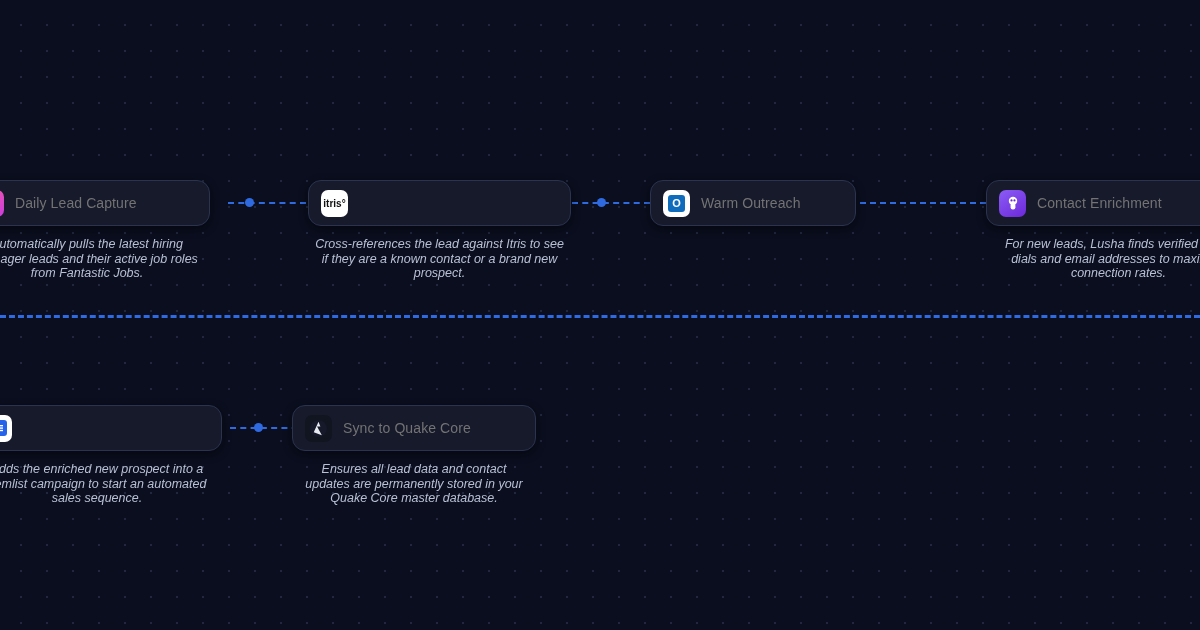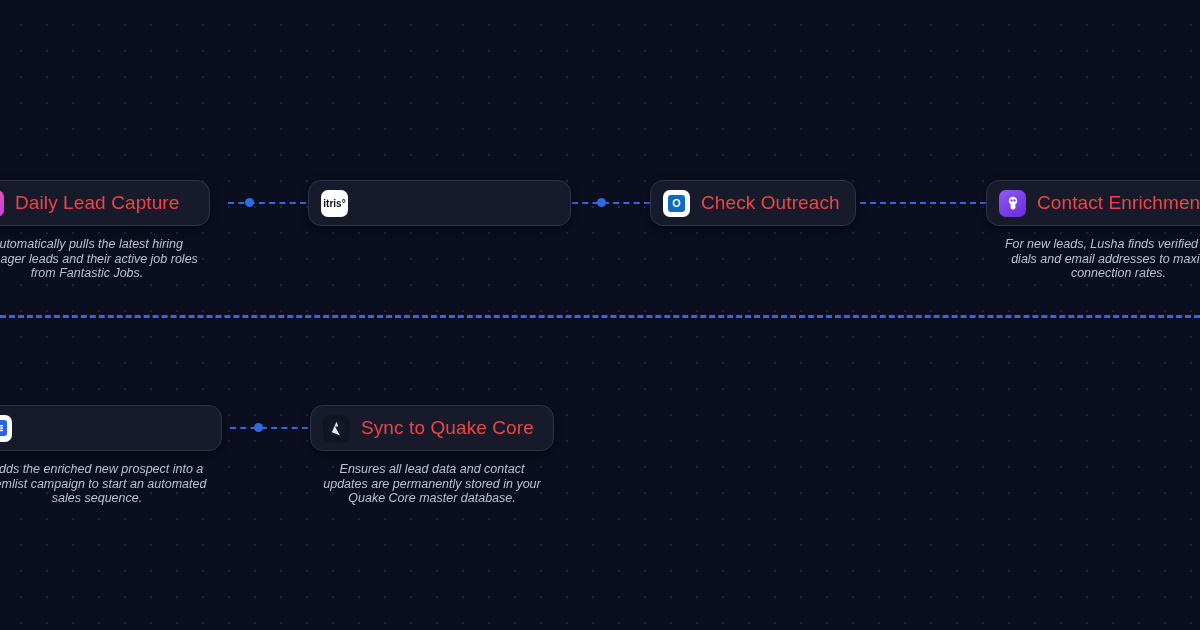--- a/index.html
+++ b/index.html
@@ -53,22 +53,22 @@
     display: flex;
     align-items: center;
     justify-content: center;
     font-size: 12px;
     font-weight: 700;
     color: #fff;
     overflow: hidden;
   }
 
   .node-title {
-    color: #ef4444;
-    font-size: 19px;
+    color: #737373;
+    font-size: 14px;
     font-weight: 400;
     white-space: nowrap;
     letter-spacing: 0.1px;
   }
 
   .node-desc {
     margin-top: 11px;
     color: #b9c0d4;
     font-size: 12.5px;
     line-height: 1.17;
@@ -138,28 +138,29 @@
     <div class="node-icon ic-fj">FJ</div>
     <div class="node-title">Daily Lead Capture</div>
   </div>
   <div class="node-desc">Automatically pulls the latest hiring manager leads and their active job roles from Fantastic Jobs.</div>
 </div>
 
 <div class="node" style="left:308px; top:180px; width:263px;">
   <div class="node-card">
     <div class="node-icon ic-itris">itris°</div>
   </div>
+  <div class="node-desc">Cross-references the lead against Itris to see if they are a known contact or a brand new prospect.</div>
 </div>
 
 <div class="node" style="left:650px; top:180px; width:206px;">
   <div class="node-card">
     <div class="node-icon ic-outlook">
         <div class="o-sq">O</div>
       </div>
-    <div class="node-title">Check Outreach</div>
+    <div class="node-title">Warm Outreach</div>
   </div>
 </div>
 
 <div class="node" style="left:986px; top:180px; width:265px;">
   <div class="node-card">
     <div class="node-icon ic-lusha">
       <svg width="16" height="16" viewBox="0 0 16 16" aria-hidden="true">
         <circle cx="8" cy="6" r="4.2" fill="#fff"></circle>
         <rect x="5.6" y="8.4" width="4.8" height="6" rx="2.2" fill="#fff"></rect>
         <circle cx="6.5" cy="5.4" r="1.1" fill="#6d28d9"></circle>
@@ -179,21 +180,21 @@
           <rect x="1" y="2" width="8" height="1.4" fill="#fff"></rect>
           <rect x="1" y="4.4" width="8" height="1.4" fill="#fff"></rect>
           <rect x="1" y="6.8" width="8" height="1.4" fill="#fff"></rect>
         </svg>
       </div>
     </div>
   </div>
   <div class="node-desc">Adds the enriched new prospect into a Lemlist campaign to start an automated sales sequence.</div>
 </div>
 
-<div class="node" style="left:310px; top:405px; width:244px;">
+<div class="node" style="left:292px; top:405px; width:244px;">
   <div class="node-card">
     <div class="node-icon ic-quake">
       <svg width="19" height="19" viewBox="0 0 20 20" aria-hidden="true">
         <circle cx="10" cy="10" r="9" fill="#15192a"></circle>
         <path d="M5 14 L10 3 L12 8 L8.5 8 L13.5 17 Z" fill="#e8eaf2"></path>
       </svg>
     </div>
     <div class="node-title">Sync to Quake Core</div>
   </div>
   <div class="node-desc">Ensures all lead data and contact updates are permanently stored in your Quake Core master database.</div>

